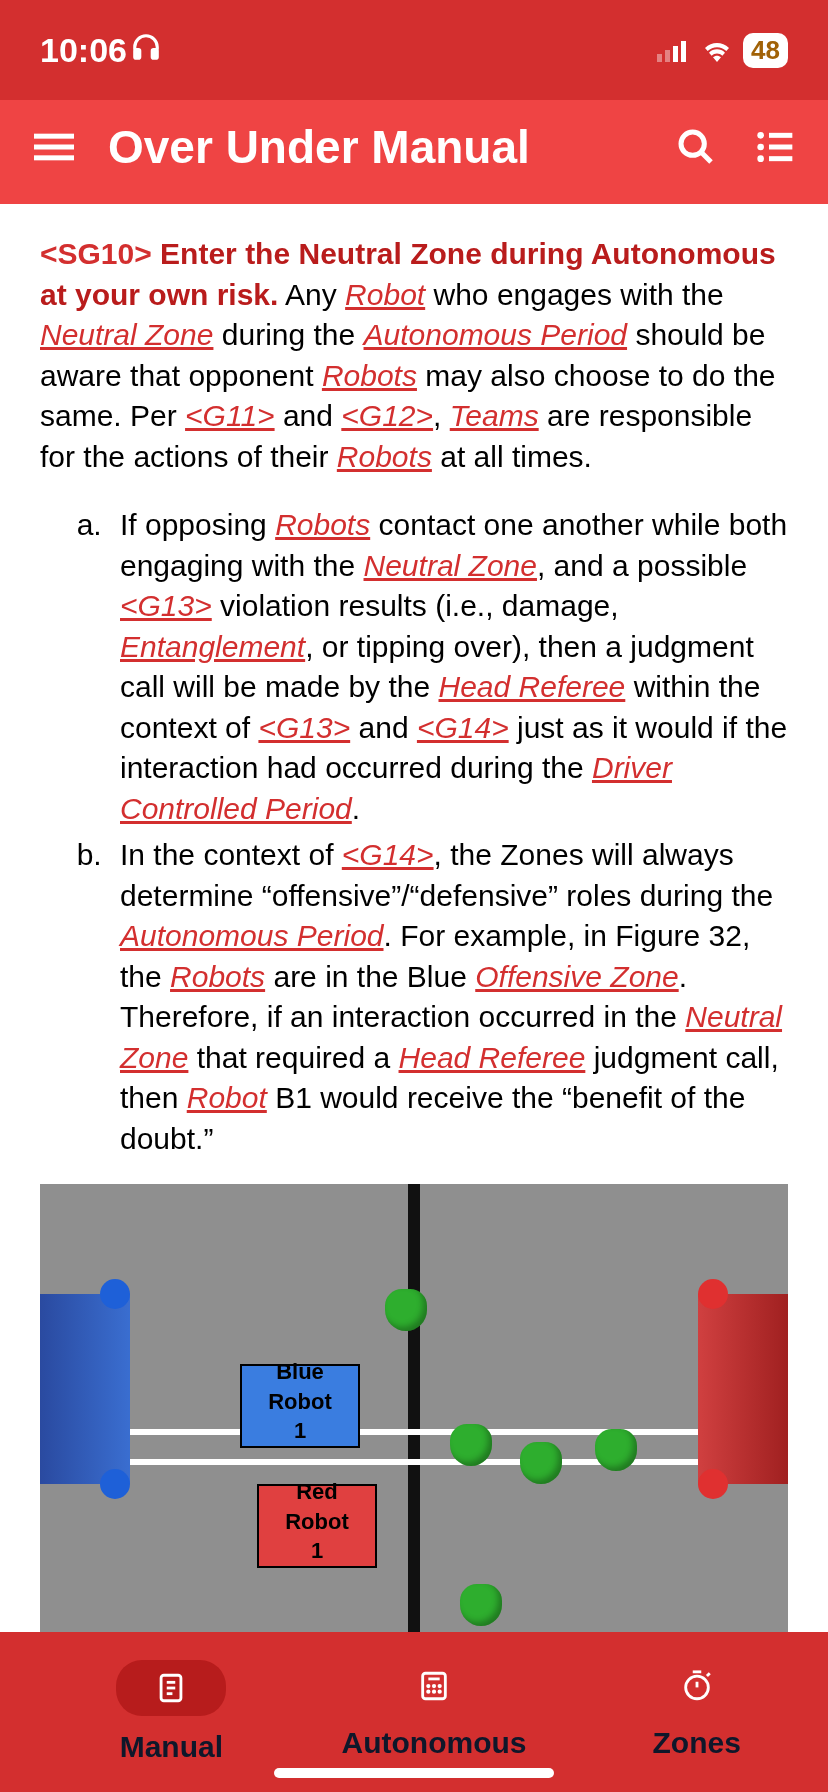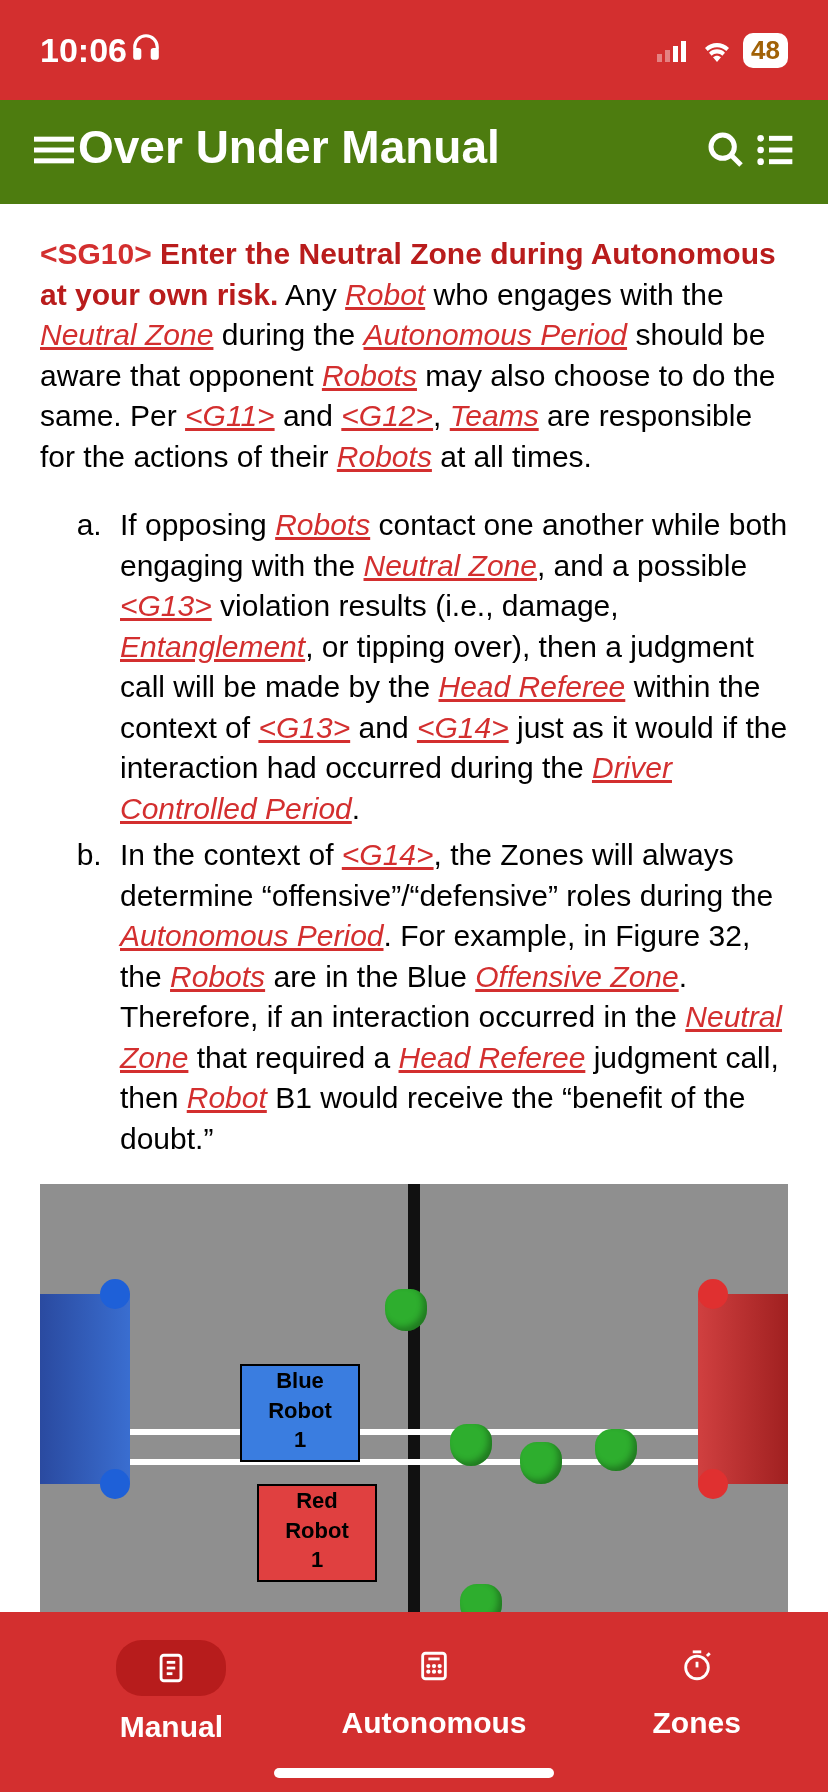--- a/index.html
+++ b/index.html
@@ -26,25 +26,26 @@
 .status-right { display: flex; align-items: center; gap: 10px; }
 .battery-pill {
   background: #fff;
   color: #a16207;
   border-radius: 10px;
   padding: 2px 8px;
   font-size: 26px;
   font-weight: 700;
 }
 .app-bar {
-  background: #4d7c0f;
+  background: #ef4444;
   color: #fff;
   display: flex;
-  align-items: flex-end;
+  align-items: center;
   padding: 20px 30px 30px 30px;
+  gap: 30px;
 }
 .app-title {
   flex: 1;
   font-size: 46px;
   font-weight: 900;
   font-family: Arial Black, Arial, sans-serif;
 }
 .icon-btn { width: 48px; height: 48px; display:flex; align-items:center; justify-content:center; }
 .content {
   padding: 30px 40px 0 40px;
@@ -80,38 +81,38 @@
 .goal-left { left: 0; background: linear-gradient(90deg,#2a4aa0,#3a6ed0); }
 .goal-right { right: 0; background: linear-gradient(90deg,#d04040,#a02020); }
 .goal-post-top, .goal-post-bot {
   position:absolute; width: 30px; height: 30px; border-radius:50%;
 }
 .goal-left .goal-post-top { left: 60px; top: -15px; background:#1e60d8; }
 .goal-left .goal-post-bot { left: 60px; bottom: -15px; background:#1e60d8; }
 .goal-right .goal-post-top { right: 60px; top: -15px; background:#e03030; }
 .goal-right .goal-post-bot { right: 60px; bottom: -15px; background:#e03030; }
 .robot-box {
-  position:absolute; width: 120px; height: 98px; display:flex; flex-direction:column; align-items:center; justify-content:flex-start;
+  position:absolute; width: 120px; height: 84px; display:flex; flex-direction:column; align-items:center; justify-content:flex-end;
   font-size: 22px; font-weight: 700; border:2px solid #000;
 }
 .robot-blue { left: 200px; top: 180px; background:#3a7de0; color:#000; }
 .robot-red { left: 217px; top: 300px; background:#e04040; color:#000; }
 .triball {
   position:absolute; width:42px; height:42px; background:#2eae2e; border-radius: 40% 40% 50% 50%; transform: rotate(0deg);
   box-shadow: inset -4px -4px 6px rgba(0,0,0,0.3);
 }
 .tb1{ left: 345px; top: 105px; }
 .tb2{ left: 410px; top: 240px; }
 .tb3{ left: 480px; top: 258px; }
 .tb4{ left: 555px; top: 245px; }
 .tb5{ left: 420px; top: 400px; }
 .fig-caption { font-style: italic; font-size: 29px; margin-top: 10px; padding: 0 0 20px 0; }
 .bottom-nav {
-  position: absolute; bottom: 0; left:0; right:0; height: 180px;
-  background: #d32f2f; color:#ffffff; display:flex;padding-left:40px;
+  position: absolute; bottom: 0; left:0; right:0; height: 160px;
+  background: #d32f2f; color:#0f172a; display:flex;padding-left:40px;
 }
 .nav-item {
   flex:1; display:flex; flex-direction:column; align-items:center; justify-content:flex-start;
   padding-top: 28px; gap: 14px; font-size: 30px; font-weight:700;
 }
 .nav-icon { width:52px; height:52px; display:flex; align-items:center; justify-content:center; }
 .nav-active .nav-icon {
   background: #b71c1c; border-radius: 26px; width: 110px; height: 56px;
 }
 .home-indicator {

